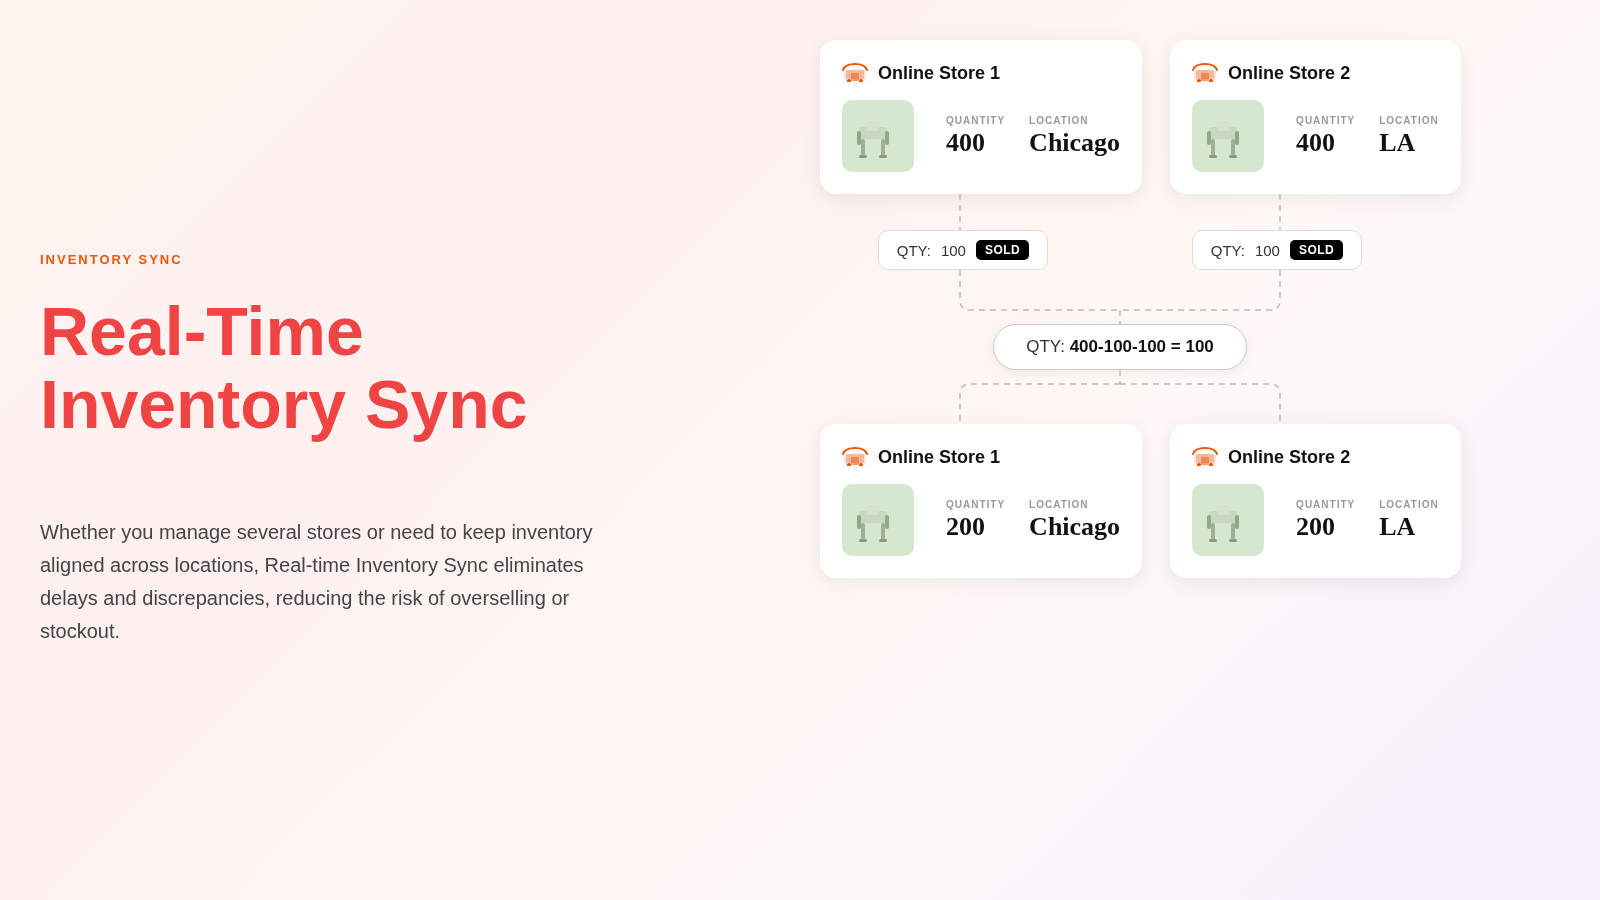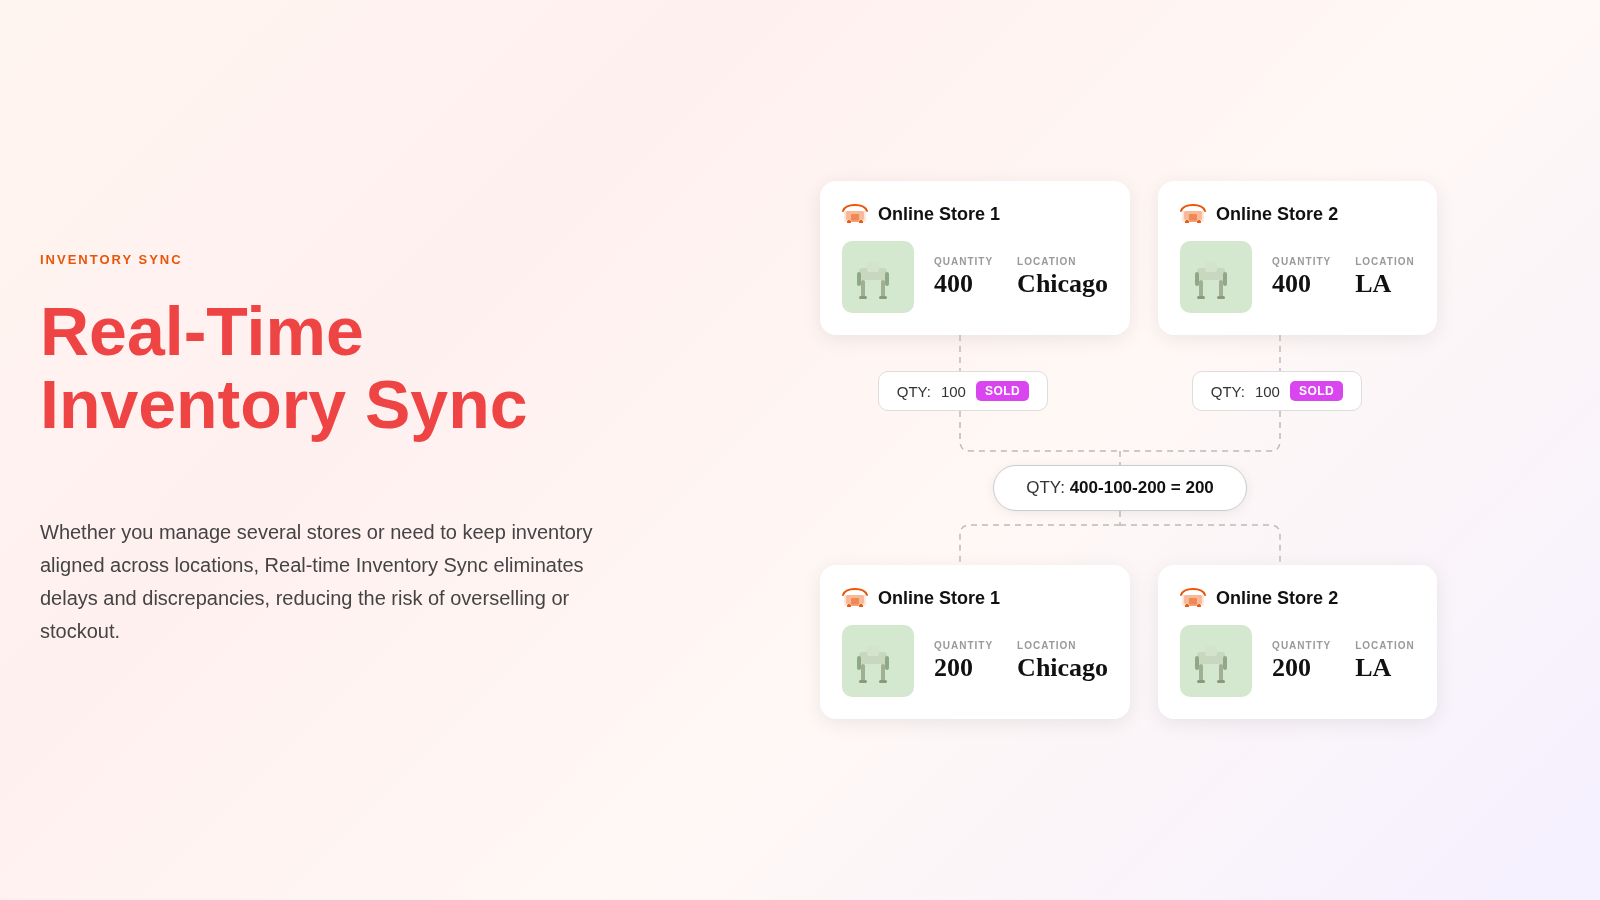--- a/index.html
+++ b/index.html
@@ -42,21 +42,21 @@
       font-size: 20px;
       line-height: 1.65;
       color: #444;
       max-width: 580px;
       margin-top: 43px;
     }
 
     .right-panel {
       flex: 1;
       display: flex;
-      align-items: center;
+      align-items: flex-start;
       justify-content: center;
       padding: 40px 60px 40px 20px;
     }
 
     .diagram {
       display: flex;
       flex-direction: column;
       align-items: center;
       gap: 0;
       width: 600px;
@@ -92,21 +92,21 @@
 
     .store-name {
       font-size: 18px;
       font-weight: 600;
       color: #111;
     }
 
     .store-content {
       display: flex;
       align-items: center;
-      gap: 20px;
+      gap: 32px;
     }
 
     .product-img {
       width: 72px;
       height: 72px;
       background: #d4e8d0;
       border-radius: 10px;
       display: flex;
       align-items: center;
       justify-content: center;
@@ -173,21 +173,21 @@
       align-items: center;
       gap: 10px;
       white-space: nowrap;
     }
 
     .sold-box strong {
       font-weight: 400;
     }
 
     .sold-badge {
-      background: #d946ef;
+      background: #000000;
       color: #fff;
       font-size: 12px;
       font-weight: 700;
       padding: 3px 9px;
       border-radius: 5px;
       letter-spacing: 0.5px;
     }
 
     
     .calc-pill {
@@ -337,21 +337,21 @@
 
         <path d="M 140 0 L 140 30 Q 140 40 150 40 L 300 40" stroke="#bbb" stroke-width="1.5" stroke-dasharray="6,5" fill="none"></path>
 
         <path d="M 460 0 L 460 30 Q 460 40 450 40 L 300 40" stroke="#bbb" stroke-width="1.5" stroke-dasharray="6,5" fill="none"></path>
 
         <line x1="300" y1="40" x2="300" y2="54" stroke="#bbb" stroke-width="1.5" stroke-dasharray="6,5"></line>
       </svg>
     </div>
 
     <div class="calc-pill">
-      <span>QTY: </span><strong>400-100-200 = 200</strong>
+      <span>QTY: </span><strong>400-100-100 = 100</strong>
     </div>
 
     <div style="width:100%; height:54px; position:relative;">
       <svg width="100%" height="54" viewBox="0 0 600 54" preserveAspectRatio="none" style="position:absolute;top:0;left:0;">
 
         <line x1="300" y1="0" x2="300" y2="14" stroke="#bbb" stroke-width="1.5" stroke-dasharray="6,5"></line>
 
         <path d="M 300 14 L 150 14 Q 140 14 140 24 L 140 54" stroke="#bbb" stroke-width="1.5" stroke-dasharray="6,5" fill="none"></path>
 
         <path d="M 300 14 L 450 14 Q 460 14 460 24 L 460 54" stroke="#bbb" stroke-width="1.5" stroke-dasharray="6,5" fill="none"></path>

